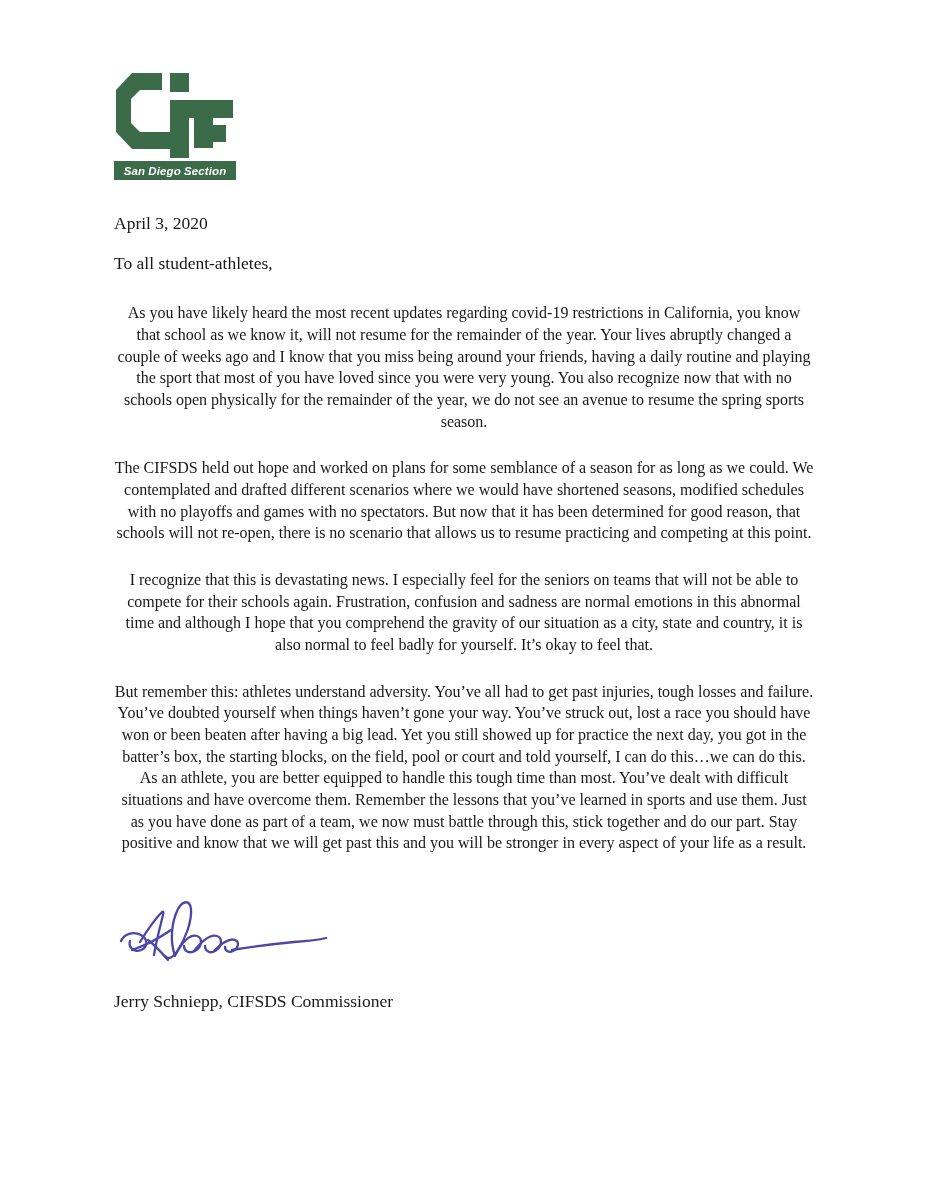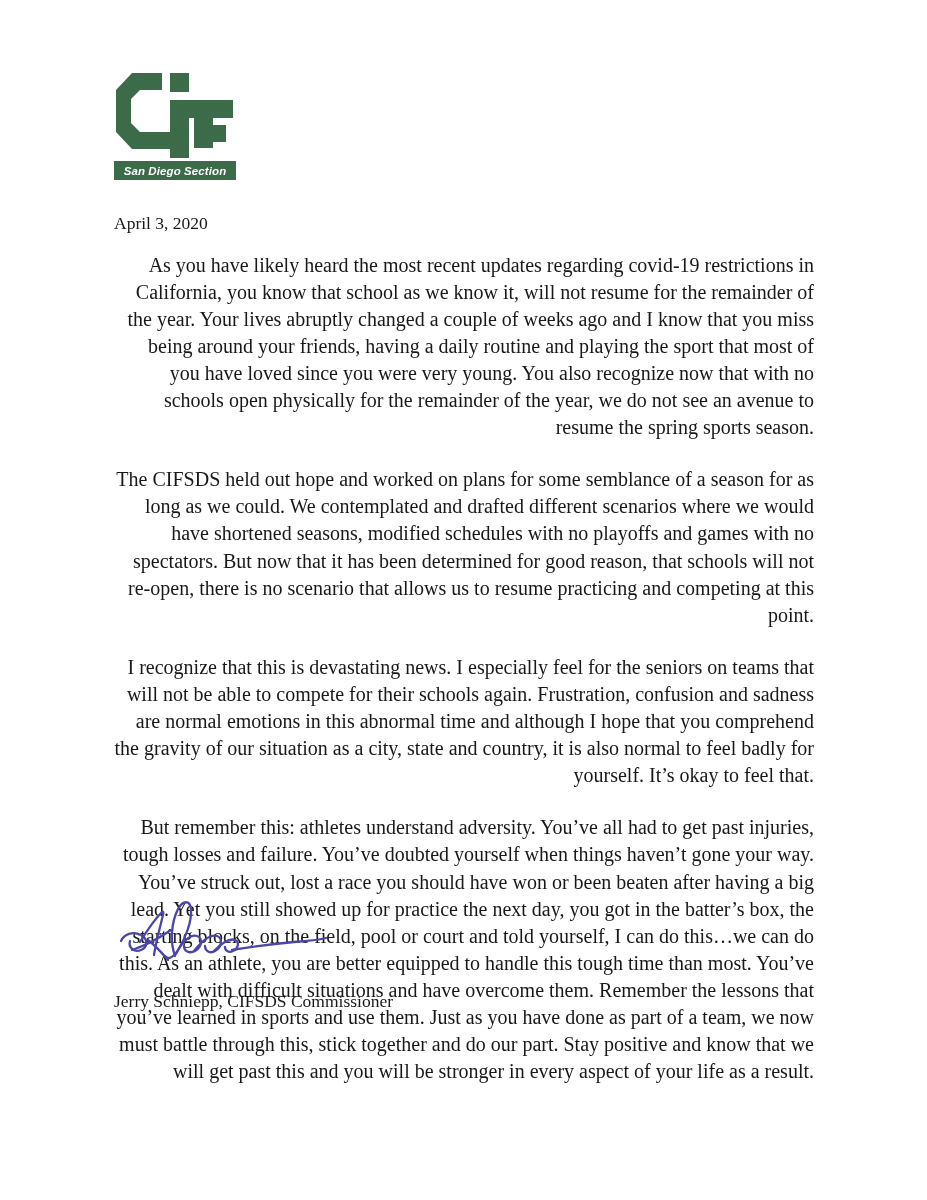--- a/index.html
+++ b/index.html
@@ -73,24 +73,24 @@
     font-weight: bold;
     margin: 0 0 48px 0;
     line-height: 1.35;
   }
   .salutation {
     font-size: 17.5px;
     margin: 0 0 27px 0;
     line-height: 1.35;
   }
   .para {
-    font-size: 20px;
+    font-size: 16px;
     line-height: 1.355;
     margin: 0 0 25px 0;
-    text-align: right;
+    text-align: center;
   }
 
   
   .signature-area {
     position: absolute;
     left: 118px;
     top: 898px;
     width: 260px;
     height: 70px;
   }
@@ -130,20 +130,21 @@
 
       <rect x="37" y="62" width="38" height="17" fill="#3b6b49"></rect>
     </svg>
     <div class="logo-banner">
       <span class="logo-banner-text">San Diego Section</span>
     </div>
   </div>
 
   <div class="letter">
     <p class="date-line">April 3, 2020</p>
+    <p class="salutation">To all student-athletes,</p>
     <p class="para">As you have likely heard the most recent updates regarding covid-19 restrictions in California, you know that school as we know it, will not resume for the remainder of the year.  Your lives abruptly changed a couple of weeks ago and I know that you miss being around your friends, having a daily routine and playing the sport that most of you have loved since you were very young.  You also recognize now that with no schools open physically for the remainder of the year, we do not see an avenue to resume the spring sports season.</p>
     <p class="para">The CIFSDS held out hope and worked on plans for some semblance of a season for as long as we could.  We contemplated and drafted different scenarios where we would have shortened seasons, modified schedules with no playoffs and games with no spectators.  But now that it has been determined for good reason, that schools will not re-open, there is no scenario that allows us to resume practicing and competing at this point.</p>
     <p class="para">I recognize that this is devastating news. I especially feel for the seniors on teams that will not be able to compete for their schools again. Frustration, confusion and sadness are normal emotions in this abnormal time and although I hope that you comprehend the gravity of our situation as a city, state and country, it is also normal to feel badly for yourself.  It’s okay to feel that.</p>
     <p class="para">But remember this: athletes understand adversity. You’ve all had to get past injuries, tough losses and failure.  You’ve doubted yourself when things haven’t gone your way.  You’ve struck out, lost a race you should have won or been beaten after having a big lead. Yet you still showed up for practice the next day, you got in the batter’s box, the starting blocks, on the field, pool or court and told yourself, I can do this…we can do this. As an athlete, you are better equipped to handle this tough time than most. You’ve dealt with difficult situations and have overcome them. Remember the lessons that you’ve learned in sports and use them. Just as you have done as part of a team, we now must battle through this, stick together and do our part. Stay positive and know that we will get past this and you will be stronger in every aspect of your life as a result.</p>
   </div>
 
   <div class="signature-area">
     <svg class="signature-svg" viewBox="0 0 225 68" aria-hidden="true">
       <g fill="none" stroke="#4b46a8" stroke-width="2.3" stroke-linecap="round" stroke-linejoin="round">
 

